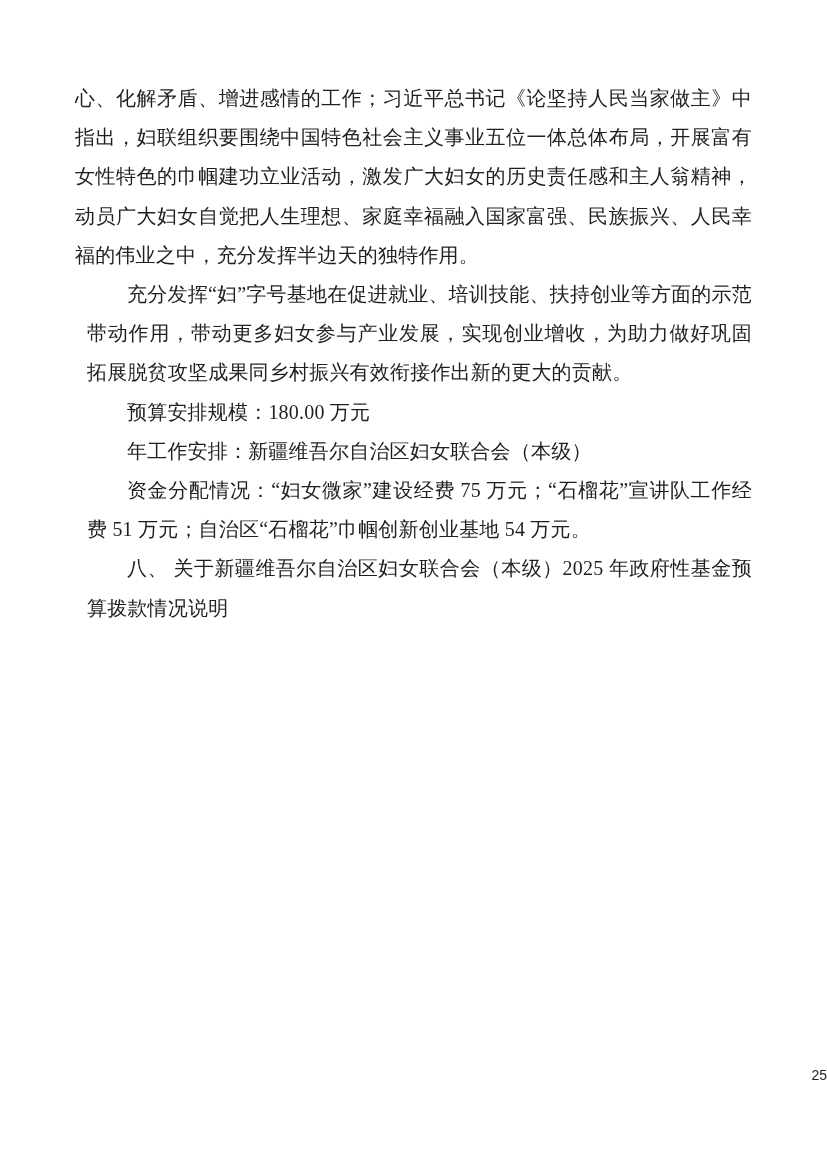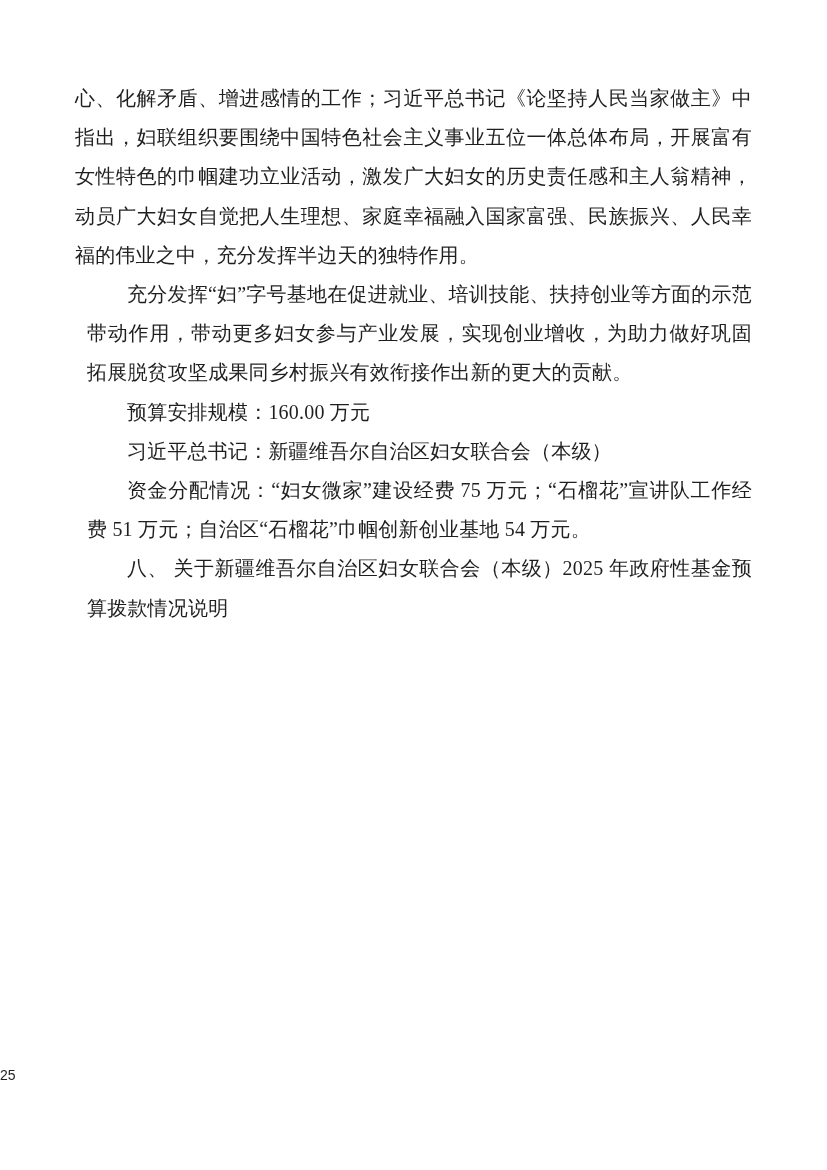--- a/index.html
+++ b/index.html
@@ -36,33 +36,33 @@
     margin-left: 12px;
   }
   .bold {
     font-weight: normal;
   }
   .page-number {
     position: absolute;
     left: 0;
     right: 0;
     top: 1066px;
-    text-align: left;
+    text-align: right;
     font-size: 14px;
     line-height: 18px;
     font-family: "Liberation Sans", "DejaVu Sans", sans-serif;
     color: #1f1f1f;
   }
 </style>
 </head>
 <body>
 
 <div class="page">
   <div class="content">
     <p class="para">心、化解矛盾、增进感情的工作；习近平总书记《论坚持人民当家做主》中指出，妇联组织要围绕中国特色社会主义事业五位一体总体布局，开展富有女性特色的巾帼建功立业活动，激发广大妇女的历史责任感和主人翁精神，动员广大妇女自觉把人生理想、家庭幸福融入国家富强、民族振兴、人民幸福的伟业之中，充分发挥半边天的独特作用。</p>
     <p class="para indent">充分发挥“妇”字号基地在促进就业、培训技能、扶持创业等方面的示范带动作用，带动更多妇女参与产业发展，实现创业增收，为助力做好巩固拓展脱贫攻坚成果同乡村振兴有效衔接作出新的更大的贡献。</p>
-    <p class="para indent">预算安排规模：160.00 万元</p>
-    <p class="para indent">习近平总书记：新疆维吾尔自治区妇女联合会（本级）</p>
+    <p class="para indent">预算安排规模：180.00 万元</p>
+    <p class="para indent">年工作安排：新疆维吾尔自治区妇女联合会（本级）</p>
     <p class="para indent">资金分配情况：“妇女微家”建设经费 75 万元；“石榴花”宣讲队工作经费 51 万元；自治区“石榴花”巾帼创新创业基地 54 万元。</p>
     <p class="para indent bold">八、 关于新疆维吾尔自治区妇女联合会（本级）2025 年政府性基金预算拨款情况说明</p>
   </div>
   <div class="page-number">25</div>
 </div>
 
 </body></html>

